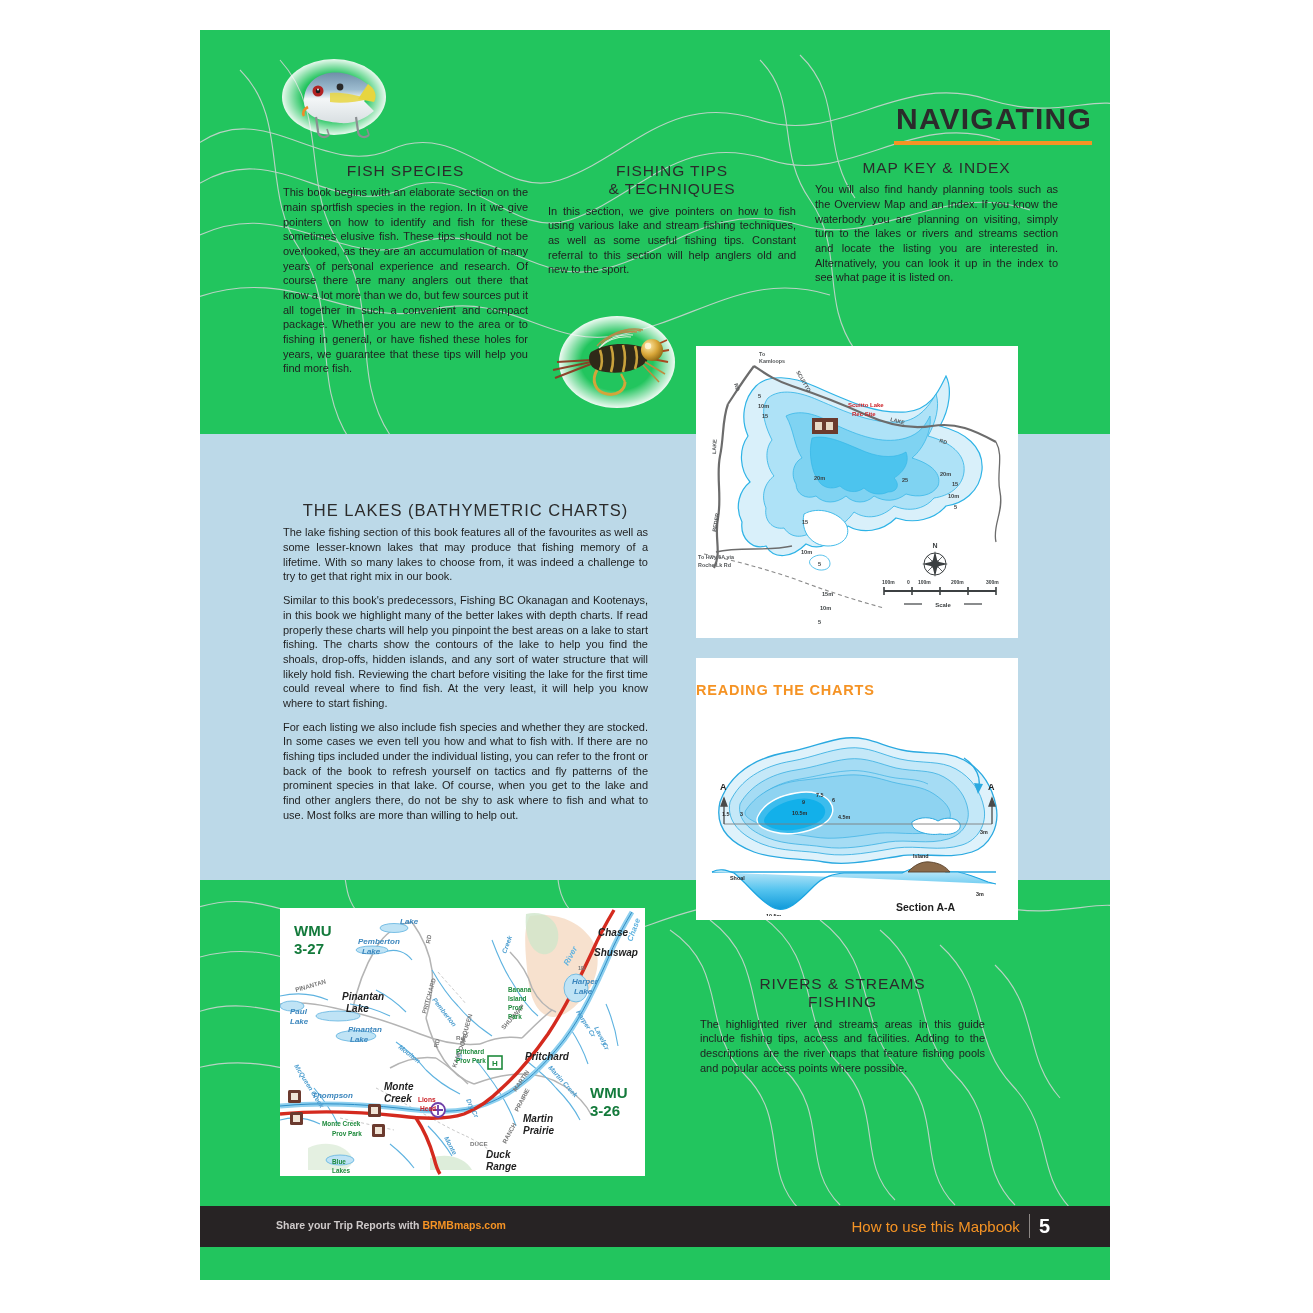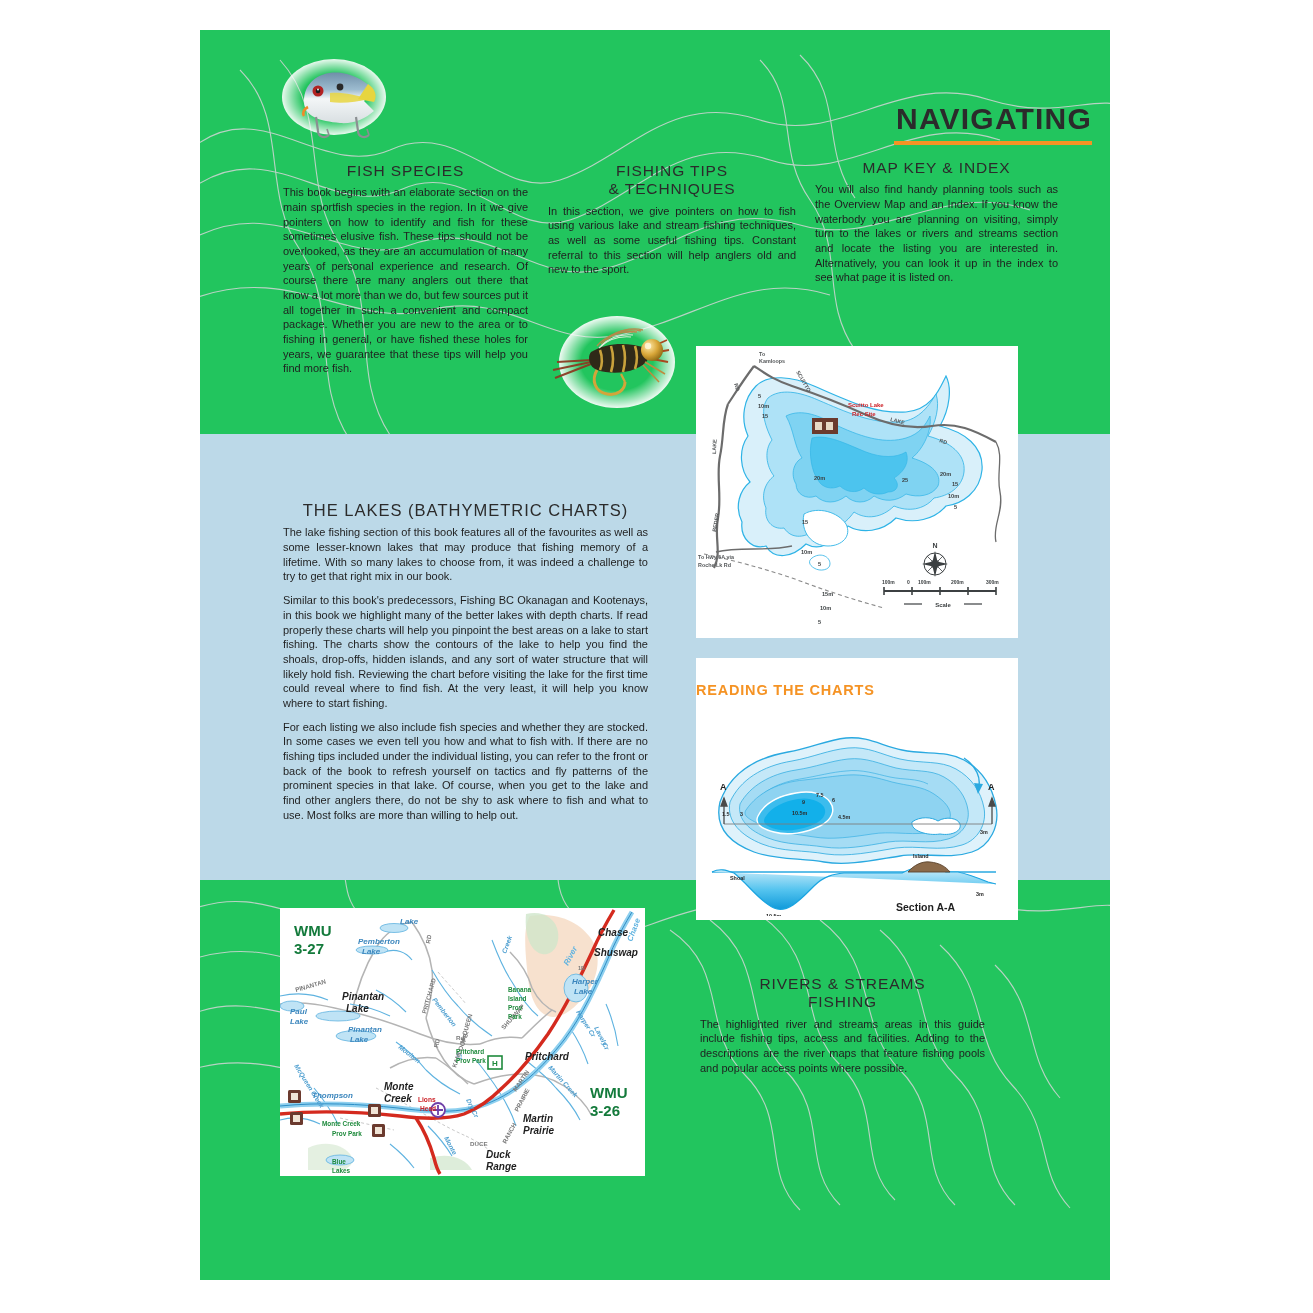--- a/index.html
+++ b/index.html
@@ -588,14 +588,22 @@
   </div>
 
   <div class="col" id="rivers">
     <h2 class="sec">
       <span>RIVERS &amp; STREAMS</span><br>
       <span>FISHING</span>
     </h2>
     <p class="body">The highlighted river and streams areas in this guide include fishing tips, access and facilities. Adding to the descriptions are the river maps that feature fishing pools and popular access points where possible.</p>
   </div>
 
+  <div class="footer">
+    <div class="left"><span>Share your Trip Reports with </span><b>BRMBmaps.com</b></div>
+    <div class="right">
+      <span class="lbl">How to use this Mapbook</span>
+      <span class="bar"></span>
+      <span class="pg">5</span>
+    </div>
+  </div>
 
 </div>
 
 </body></html>

